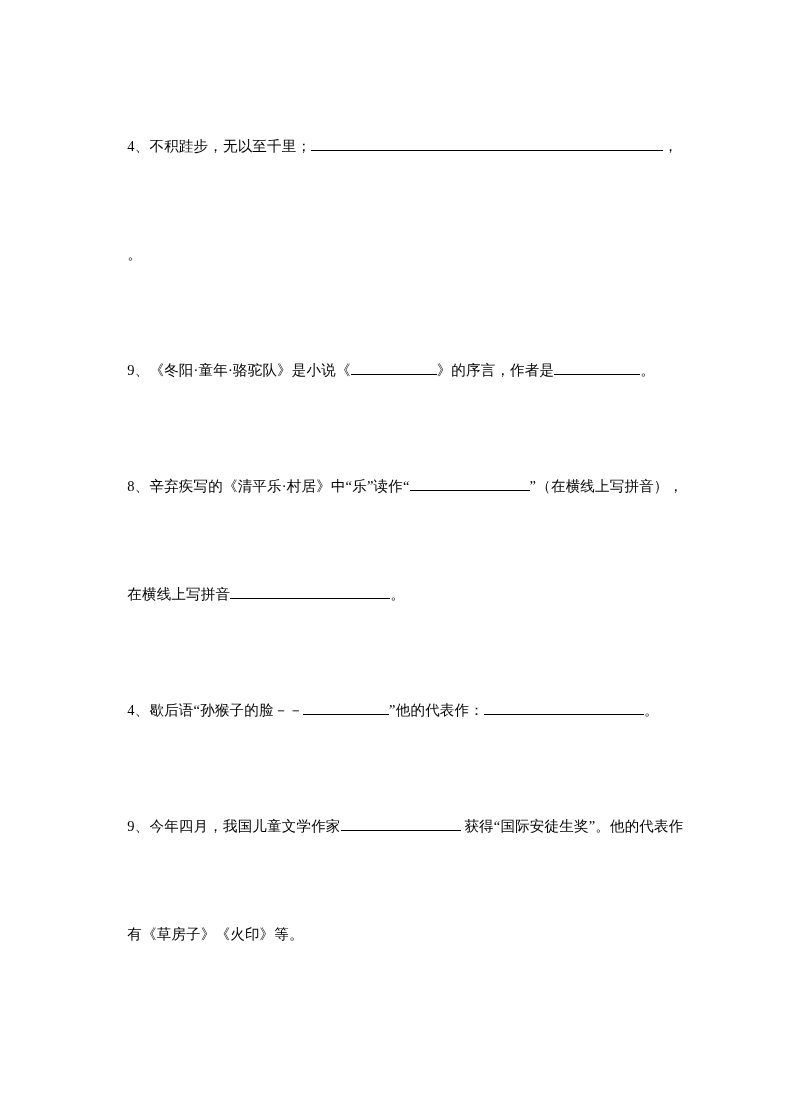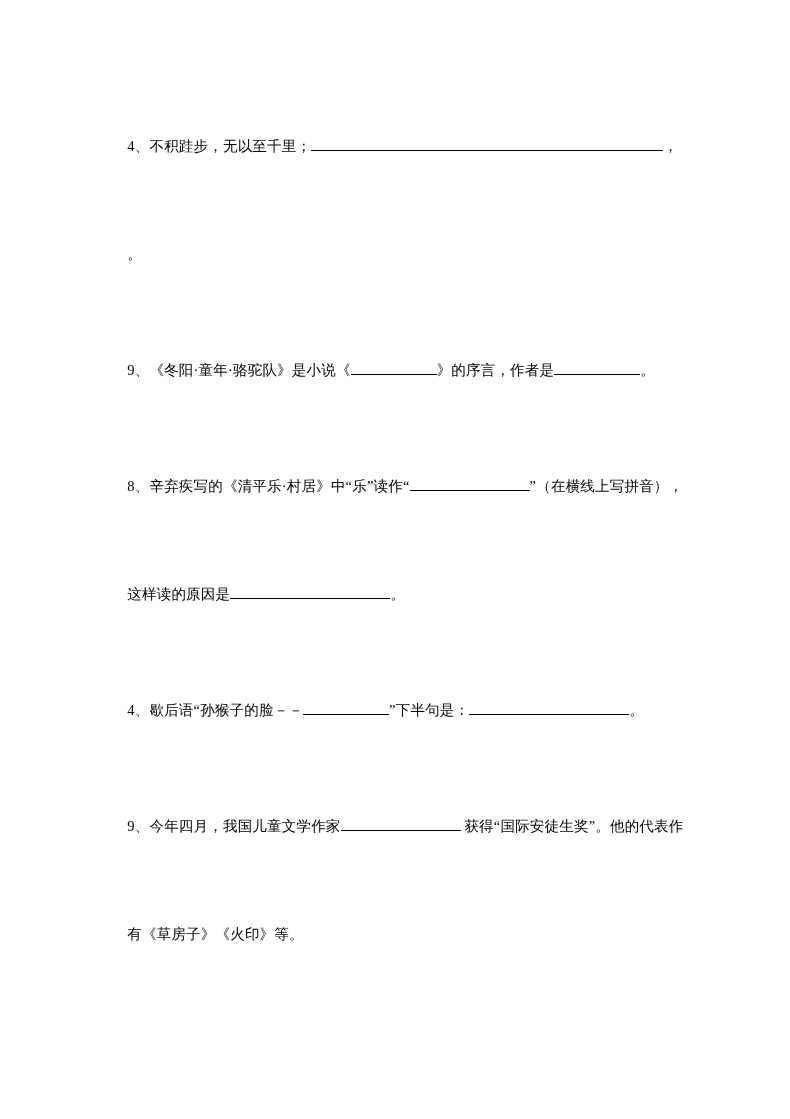--- a/index.html
+++ b/index.html
@@ -59,27 +59,27 @@
   <div class="line">
     <span>9、《冬阳·童年·骆驼队》是小说《</span><span class="blank blank-xs"></span><span>》的序言，作者是</span><span class="blank blank-xs"></span><span>。</span>
   </div>
 
   <div class="gap-small"></div>
 
   <div class="line">
     <span>8、辛弃疾写的《清平乐·村居》中“乐”读作“</span><span class="blank blank-s"></span><span>”（在横线上写拼音），</span>
   </div>
   <div class="line">
-    <span>这样读的原因是</span><span class="blank blank-m"></span><span>。</span>
+    <span>在横线上写拼音</span><span class="blank blank-m"></span><span>。</span>
   </div>
 
   <div class="gap-small"></div>
 
   <div class="line">
-    <span>4、歇后语“孙猴子的脸－－</span><span class="blank blank-xs"></span><span>”下半句是：</span><span class="blank blank-m"></span><span>。</span>
+    <span>4、歇后语“孙猴子的脸－－</span><span class="blank blank-xs"></span><span>”他的代表作：</span><span class="blank blank-m"></span><span>。</span>
   </div>
 
   <div class="gap-small"></div>
 
   <div class="line">
     <span>9、今年四月，我国儿童文学作家</span><span class="blank blank-s"></span> <span>获得“国际安徒生奖”。他的代表作</span>
   </div>
   <div class="line">
     <span>有《草房子》《火印》等。</span>
   </div>

